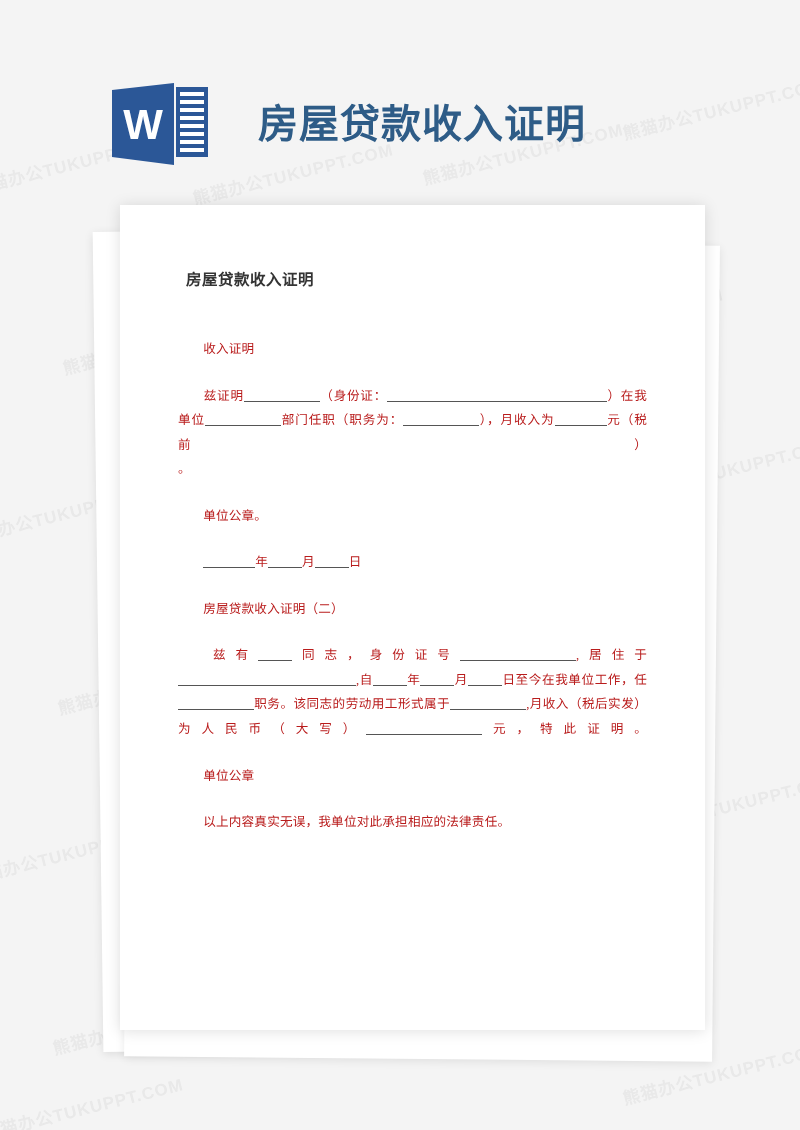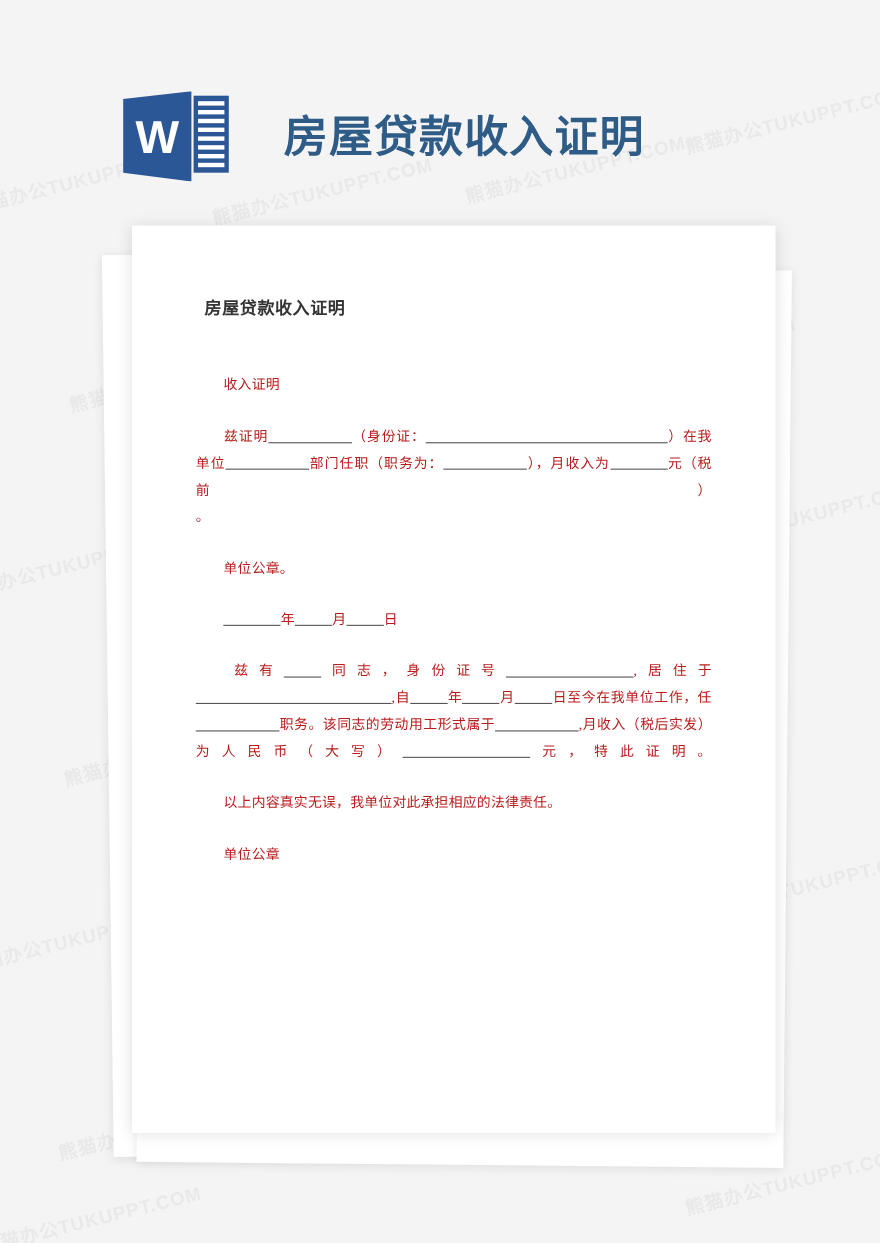--- a/index.html
+++ b/index.html
@@ -212,27 +212,30 @@
   <p class="para indent">
     <span>单位公章。</span>
   </p>
 
 
 
   <p class="para indent">
     <span class="blank-s"></span><span>年</span><span class="blank-xs"></span><span>月</span><span class="blank-xs"></span><span>日</span>
   </p>
 
+  <p class="para indent">
+    <span>房屋贷款收入证明（二）</span>
+  </p>
 
 
   <p class="para justify-all">
     <span style="display:inline-block;width:2em;"></span><span>兹有</span><span class="blank-xs"></span><span>同志，身份证号</span><span class="blank-l"></span><span>,居住于</span><span class="blank-xl"></span><span>,</span><span>自</span><span class="blank-xs"></span><span>年</span><span class="blank-xs"></span><span>月</span><span class="blank-xs"></span><span>日至今在我单位工作，任</span><span class="blank-m"></span><span>职务。该同志的劳动用工形式属于</span><span class="blank-m"></span><span>,月收入（税后实发）为人民币（大写）</span><span class="blank-l"></span><span>元，特此证明。</span>
   </p>
 
   <p class="para indent">
+    <span>单位公章</span>
+  </p>
+
+  <p class="para indent">
     <span>以上内容真实无误，我单位对此承担相应的法律责任。</span>
   </p>
 
-  <p class="para indent">
-    <span>单位公章</span>
-  </p>
-
 </div>
 
 </body></html>

